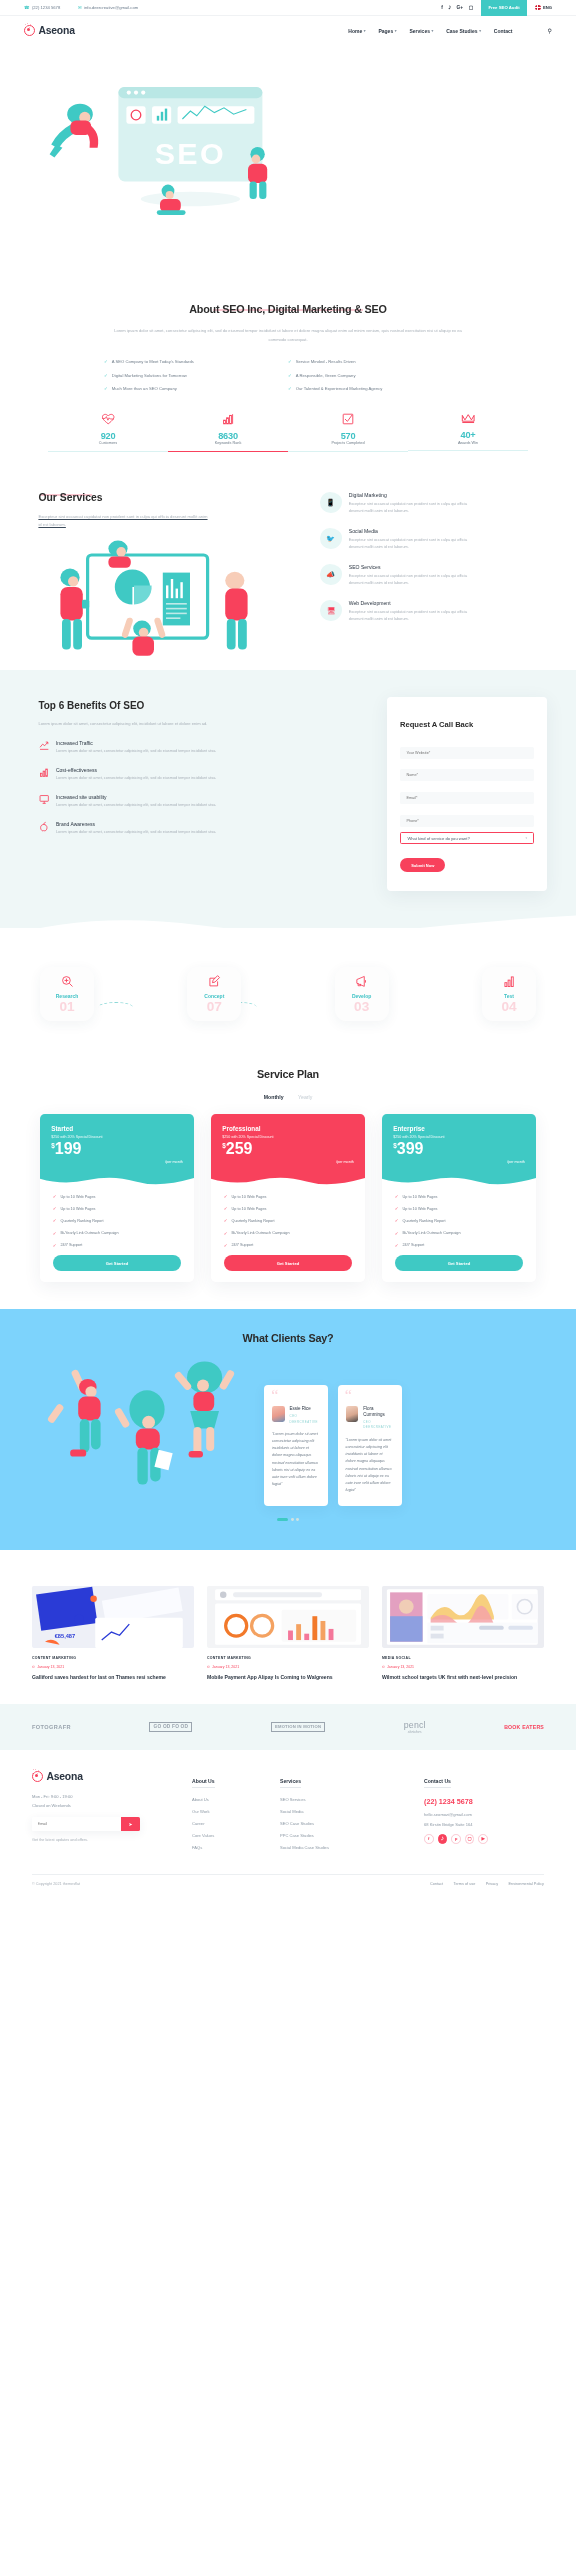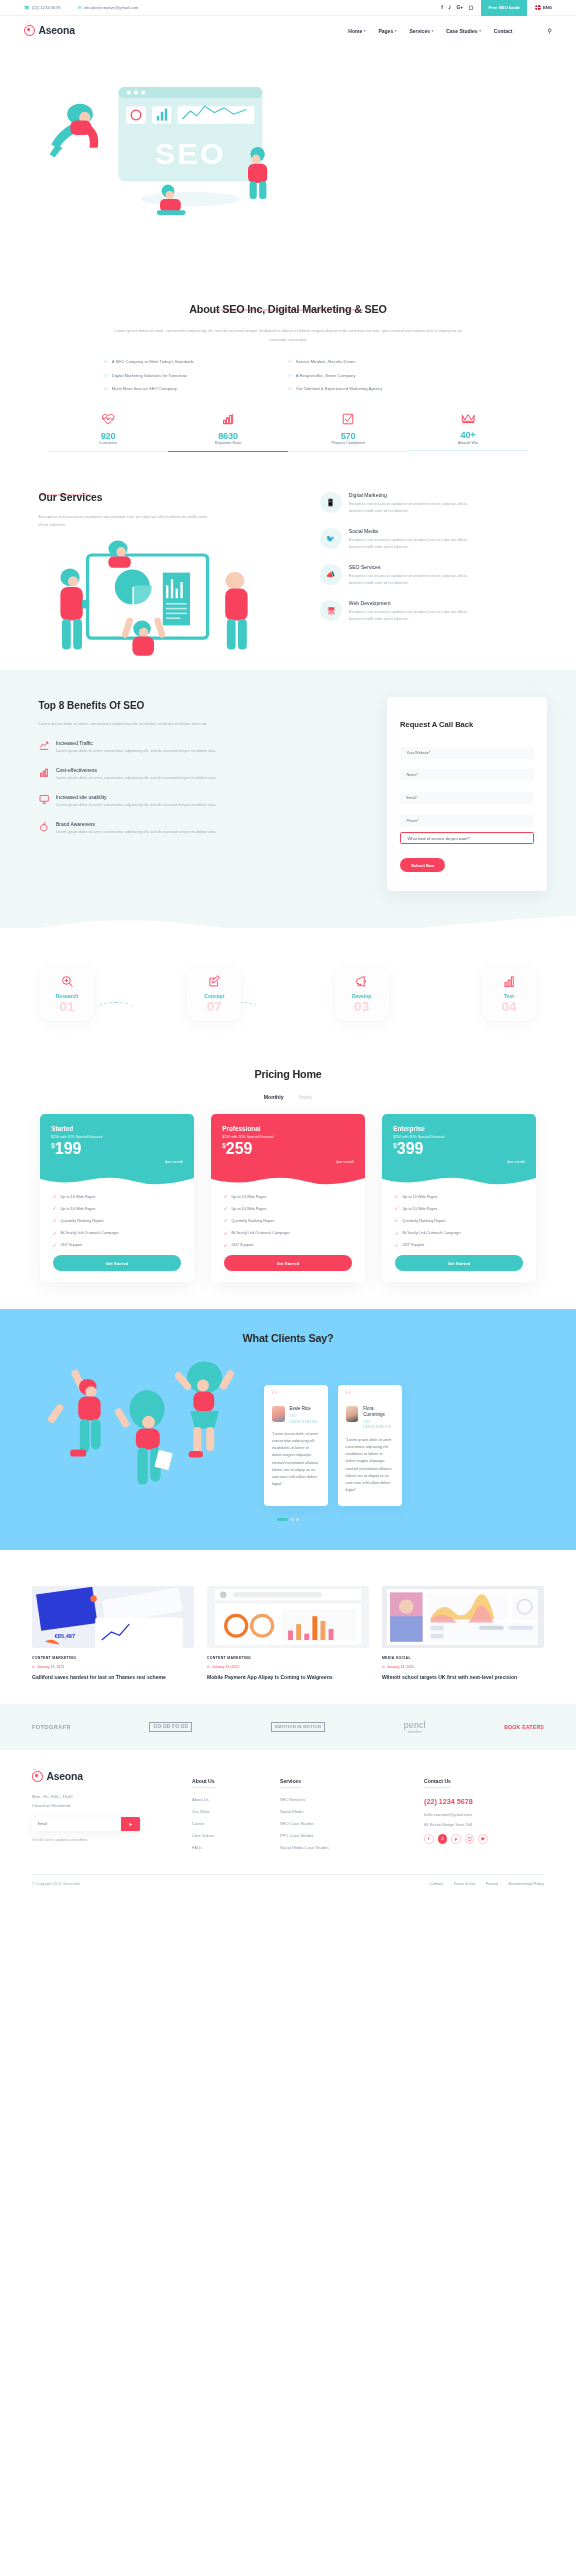--- a/index.html
+++ b/index.html
@@ -71,21 +71,21 @@
   .stat { flex:1; text-align:center; padding-bottom:8px; }
   .stat-ico { font-size:10.4px; color:#f8415c; line-height:1; margin-bottom:3.2px; }
   .stat-num { font-size:9.2px; font-weight:bold; color:#3fc2c5; letter-spacing:-0.2px; }
   .stat-lbl { font-size:3.8px; color:#6f7c89; margin-top:0.8px; }
   .stat-bar { height:1.3px; background:#daf2f2; margin-top:5.6px; }
   .stat.active .stat-bar { background:#f8415c; }
 
   
   .services { padding:21px 0 8px; }
   .svc-inner { width:528px; margin:0 auto; display:flex; }
-  .svc-left { width:296px; padding-left:14.4px; }
+  .svc-left { width:296px; padding-left:14.4px;text-decoration:underline; }
   .svc-left h2 { font-size:10.4px; font-weight:bold; color:#2b2b2b; position:relative; display:inline-block; }
   .svc-left h2:after{content:"";position:absolute;left:2%;right:16%;top:18%;height:1.9px;background:#fbc8d2;z-index:-1;}
   .svc-left p { font-size:4.2px; line-height:2; color:#a9b1b9; margin-top:8.8px; width:172px; }
   .svc-art { margin-top:9.6px; }
   .svc-right { flex:1; padding-top:3.2px; }
   .svc-item { display:flex; gap:6.4px; margin-bottom:12.8px; }
   .svc-blob { width:22.4px;height:21px;background:#e8f7f6;border-radius:45% 55% 52% 48% / 50% 45% 55% 50%;display:flex;align-items:center;justify-content:center;flex:none; }
   .svc-blob span { font-size:7.2px; color:#f8415c; }
   .svc-txt h4 { font-size:5.1px; font-weight:normal; color:#2a3441; margin-bottom:2.4px; }
   .svc-txt p { font-size:3.8px; line-height:1.95; color:#a9b1b9; width:128px; }
@@ -489,21 +489,21 @@
               <p>Excepteur sint occaecat cupidatat non proident sunt in culpa qui officia deserunt mollit anim id est laborum.</p>
             </div>
         </div>
       </div>
     </div>
   </div>
 
   <div class="benefits">
     <div class="ben-inner">
       <div class="ben-left">
-        <h2>Top 8 Benefits Of SEO</h2>
+        <h2>Top 6 Benefits Of SEO</h2>
         <p>Lorem ipsum dolor sit amet, consectetur adipiscing elit, incididunt ut labore et dolore enim ad.</p>
         <div class="ben-item">
           <div class="ben-ico"><svg width="10.4" height="10.4" viewBox="0 0 20 20" fill="none" stroke="#f8415c" stroke-width="1.6">
                 <path d="M2 14 L7 8 L11 11 L17 4"></path>
                 <path d="M13 4h4v4"></path>
                 <path d="M2 18h16"></path>
               </svg></div>
           <div>
               <h4>Increased Traffic</h4>
               <p>Lorem ipsum dolor sit amet, consectetur adipisicing elit, sed do eiusmod tempor incididunt utsa.</p>
@@ -598,21 +598,21 @@
               <rect x="13" y="3" width="3" height="15"></rect>
             </svg></div>
         <div class="proc-name">Test</div>
         <div class="proc-num">04</div>
       </div>
     </div>
   </div>
 
   <div class="pricing">
     <div class="center">
-      <h2 class="sec-title">Pricing Home</h2>
+      <h2 class="sec-title">Service Plan</h2>
     </div>
     <div class="toggle">
       <span class="on">Monthly</span>
       <span>Yearly</span>
     </div>
     <div class="plans">
 
       <div class="plan">
         <div class="plan-head teal">
           <h4>Started</h4>

